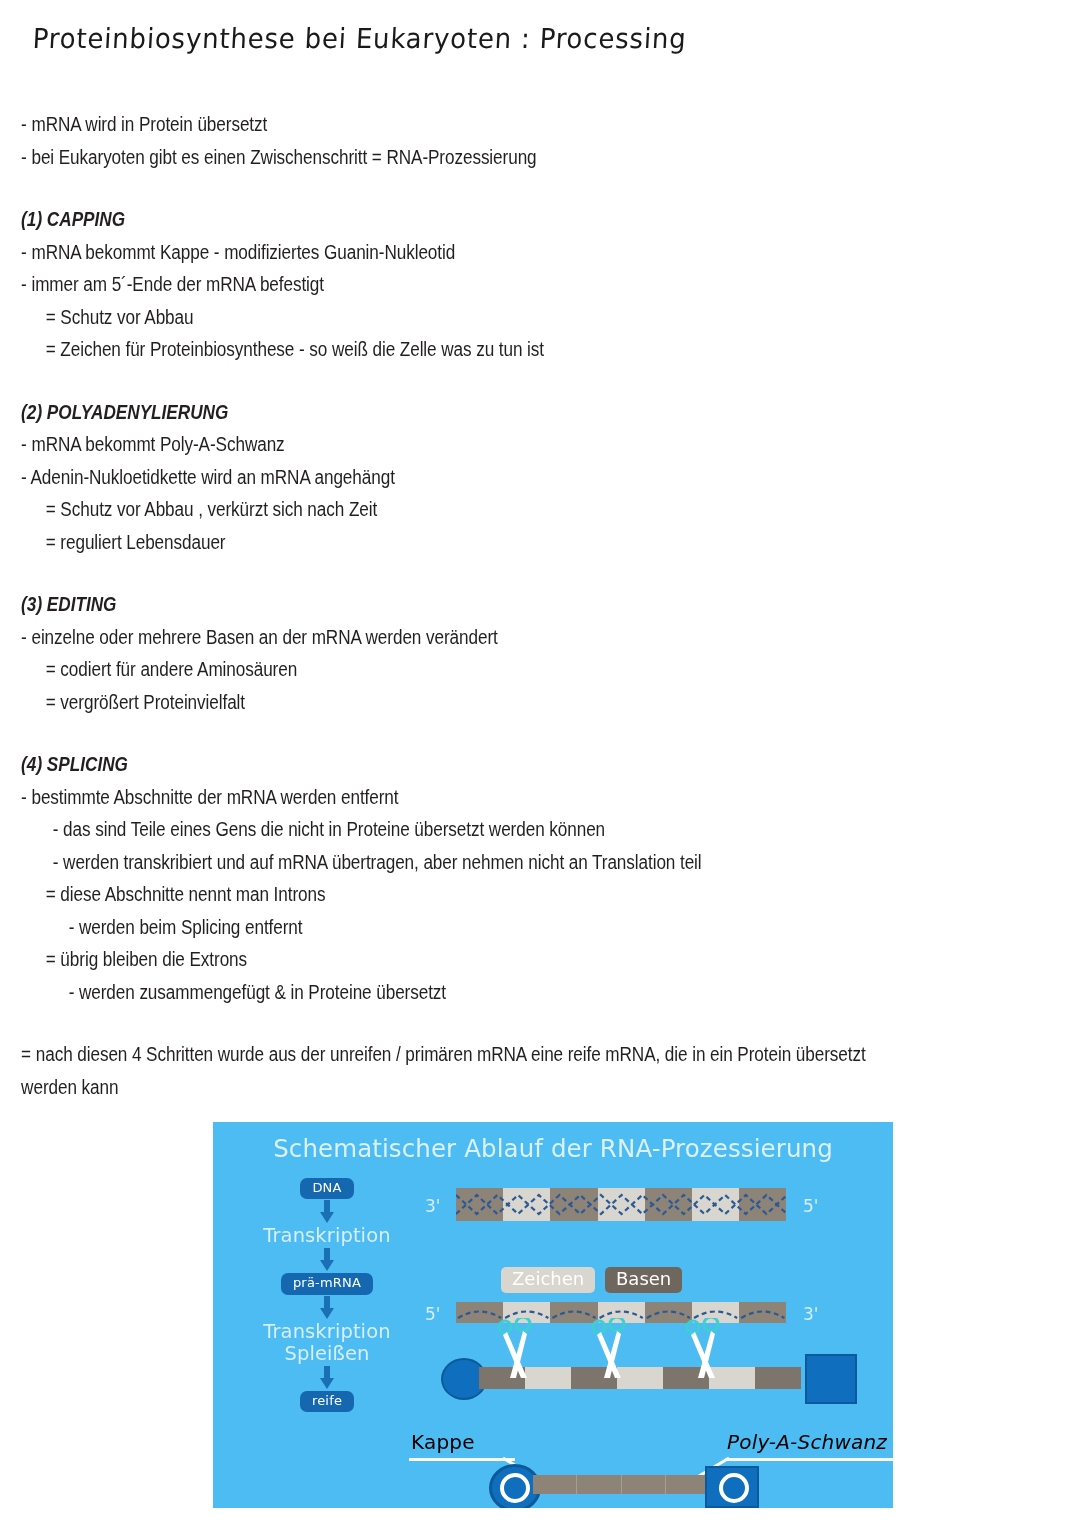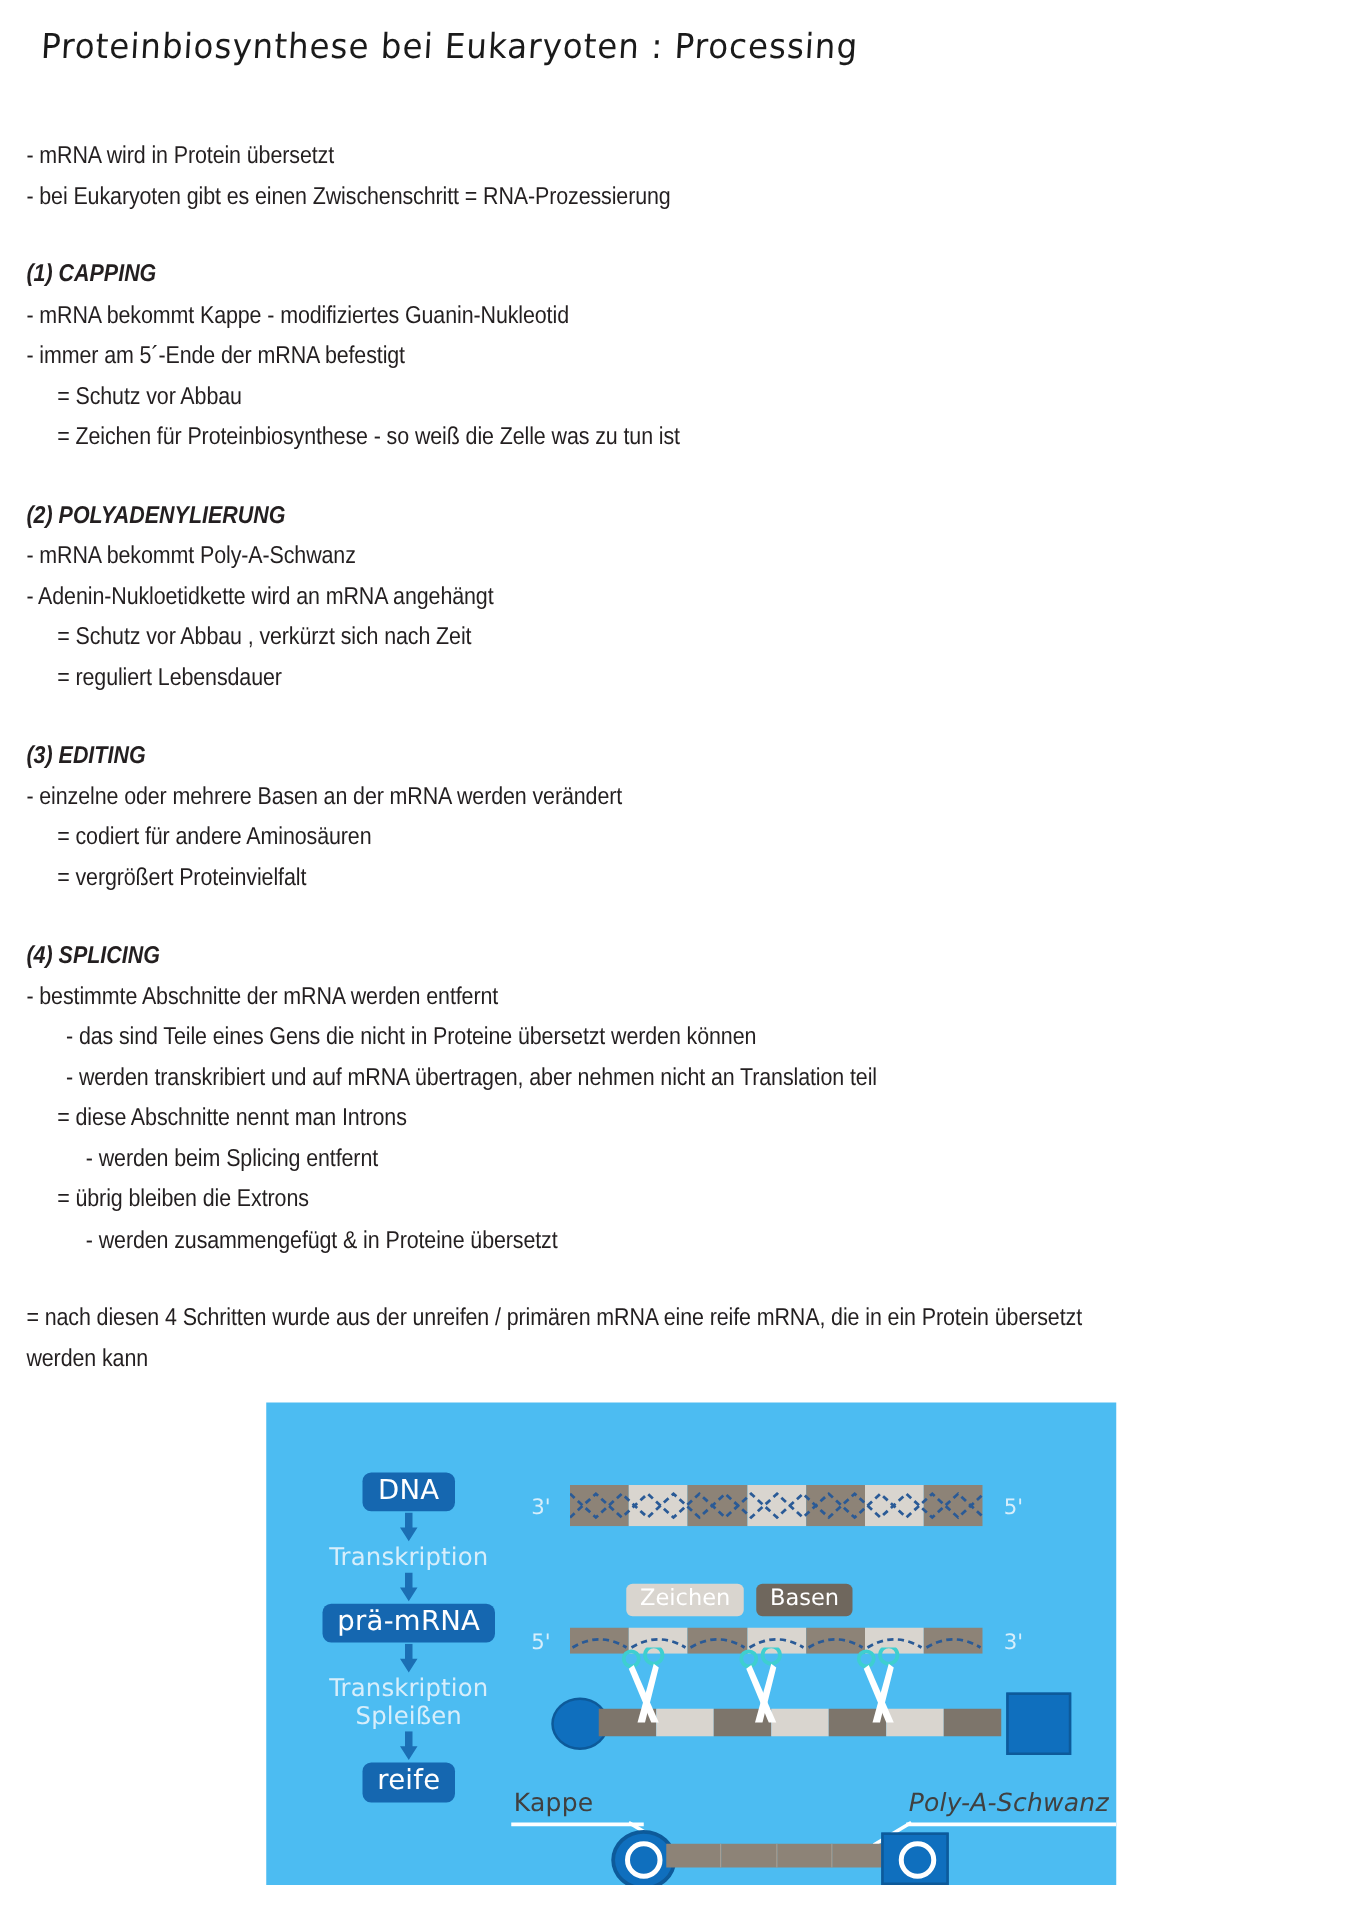--- a/index.html
+++ b/index.html
@@ -89,21 +89,21 @@
     left: 18px;
     top: 56px;
     width: 192px;
     text-align: center;
   }
   .chip {
     display: inline-block;
     background: #1567b0;
     color: #ffffff;
     font-family: "DejaVu Sans", sans-serif;
-    font-size: 22px;
+    font-size: 13px;
     padding: 3px 12px 4px;
     border-radius: 7px;
     letter-spacing: 0.2px;
     line-height: 1.1;
   }
   .plain-step {
     color: #d7eefb;
     font-family: "DejaVu Sans", sans-serif;
     font-size: 19.5px;
     line-height: 22px;
@@ -169,21 +169,21 @@
   .flat-strand .seg.intron { background: #d9d5cf; }
 
   .scissors { position: absolute; }
 
   
   .mrna-strand { position: absolute; display: flex; }
   .mrna-strand .mseg { background: #8d8377; height: 100%; border-right: 1px solid #a79e93; }
   .mrna-strand .mseg:last-child { border-right: none; }
   .callout-label {
     position: absolute;
-    color: #404040;
+    color: #000000;
     font-family: "DejaVu Sans", sans-serif;
     font-size: 20px;
     letter-spacing: 0.2px;
     white-space: nowrap;
   }
   .callout-line { position: absolute; background: #ffffff; height: 3px; }
   .ring {
     position: absolute;
     border: 4px solid #ffffff;
     border-radius: 50%;
@@ -246,20 +246,21 @@
   <div class="line ind3">- werden zusammengefügt &amp; in Proteine übersetzt</div>
 
   <div class="gap"></div>
 
   <div class="line ind0">= nach diesen 4 Schritten wurde aus der unreifen / primären mRNA eine reife mRNA, die in ein Protein übersetzt</div>
   <div class="line" style="padding-left:24px">werden kann</div>
 </div>
 
 <div id="diagram">
 
+  <div class="dg-title">Schematischer Ablauf der RNA-Prozessierung</div>
 
   <div class="flow-col">
 
     <div class="flow-row">
       <span class="chip">DNA</span>
     </div>
 
     <div class="arrow-down">
       <svg width="20" height="24" viewBox="0 0 20 24" aria-hidden="true">
         <path d="M7 0 h6 v12 h4 L10 23 L3 12 h4 Z" fill="#1b6fb4"></path>

